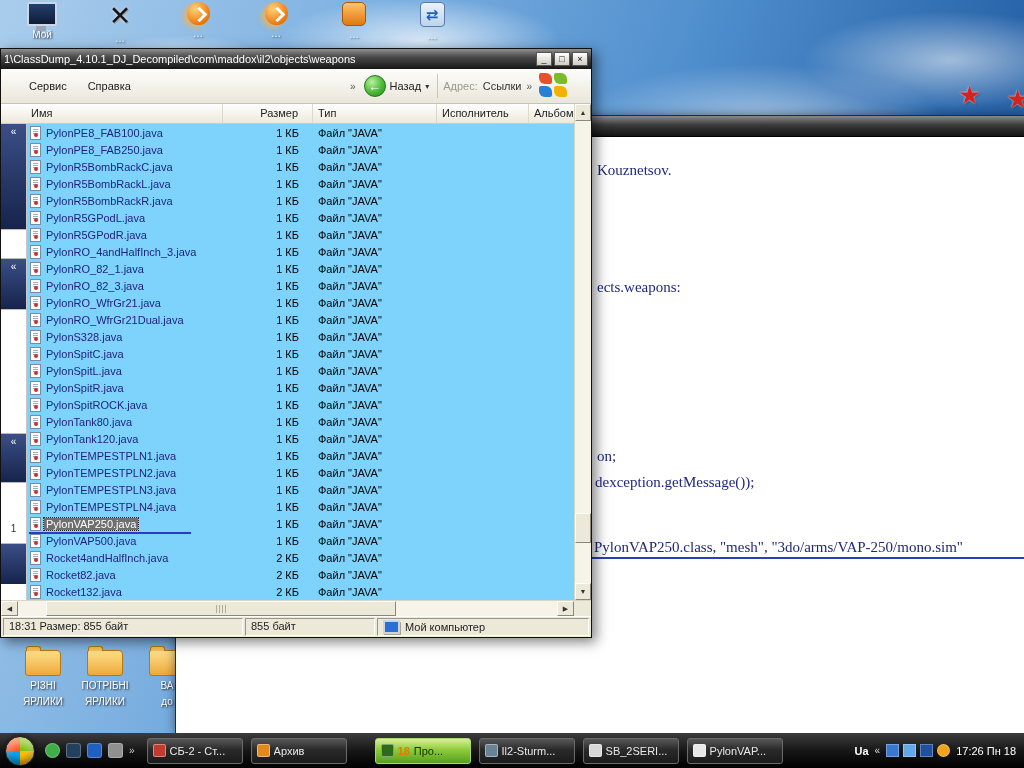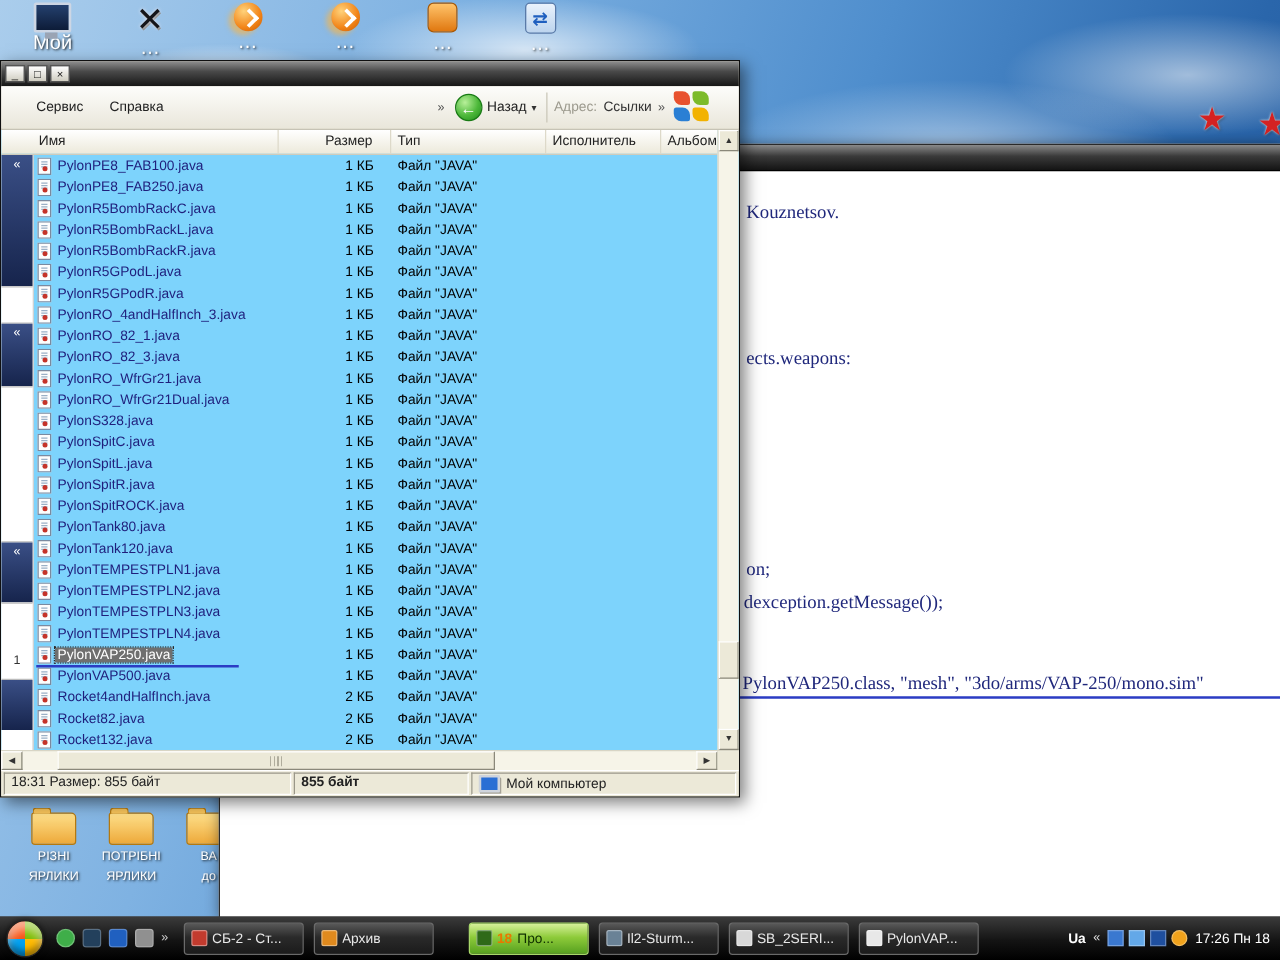--- a/index.html
+++ b/index.html
@@ -11,21 +11,21 @@
     radial-gradient(140px 50px at 180px 70px, rgba(255,255,255,.85), rgba(255,255,255,0) 70%),
     radial-gradient(200px 60px at 420px 40px, rgba(255,255,255,.7), transparent 70%),
     radial-gradient(260px 80px at 760px 120px, rgba(255,255,255,.5), transparent 70%),
     radial-gradient(210px 70px at 950px 60px, rgba(255,255,255,.55), transparent 70%),
     radial-gradient(320px 100px at 620px 700px, rgba(255,255,255,.3), transparent 70%);}
 
   
   .top-icons{position:absolute;top:2px;left:10px;display:flex;gap:14px;z-index:0;}
   .dicon-wrap{width:64px;display:flex;flex-direction:column;align-items:center;gap:3px;}
   .dicon{width:30px;height:28px;display:flex;align-items:center;justify-content:center;}
-  .dlabel{color:#fff;font-size:16px;text-align:right;line-height:12px;text-shadow:1px 1px 2px rgba(0,0,0,.85);min-height:10px;}
+  .dlabel{color:#fff;font-size:10px;text-align:right;line-height:12px;text-shadow:1px 1px 2px rgba(0,0,0,.85);min-height:10px;}
   .dicon.monitor{width:26px;height:20px;background:linear-gradient(#24406e,#0d1c38);border:2px solid #cdd6e4;border-radius:2px;position:relative;}
   .dicon.monitor::after{content:"";position:absolute;left:7px;bottom:-7px;width:10px;height:5px;background:#9aa4b4;}
   .dicon.xapp::before{content:"✕";font-size:27px;font-weight:bold;color:#15151a;text-shadow:0 0 3px #e8e8f2,1px 1px 0 #888;}
   .dicon.comet{width:23px;height:23px;border-radius:50%;background:radial-gradient(circle at 35% 30%,#ffd27a,#f28418 60%,#c85a00);box-shadow:-4px 3px 4px rgba(255,180,60,.6);position:relative;}
   .dicon.comet::after{content:"";position:absolute;left:7px;top:7px;width:8px;height:8px;border-right:3px solid #fff;border-top:3px solid #fff;transform:rotate(45deg);}
   .dicon.orange-app{width:22px;height:22px;border-radius:5px;background:linear-gradient(#ffc36a,#e07810);border:1px solid #a85a08;}
   .dicon.sync{width:23px;height:23px;border-radius:4px;background:linear-gradient(#eaf2fc,#bcd4ee);border:1px solid #5a7aa8;color:#1f5fbf;font-weight:bold;}
   .dicon.sync::before{content:"⇄";font-size:15px;}
 
   .star{position:absolute;z-index:0;color:#d42222;font-size:26px;text-shadow:0 0 2px #fff,1px 1px 2px rgba(0,0,0,.5);}
@@ -113,21 +113,21 @@
   .harrow.left::before{content:"◀";}
   .harrow.right::before{content:"▶";}
   .htrack{flex:1;position:relative;}
   .hthumb{position:absolute;left:28px;top:0;bottom:0;width:350px;background:#ece9d8;border:1px solid;border-color:#fff #8a887a #8a887a #fff;box-sizing:border-box;display:flex;}
   .hthumb::after{content:"";margin:auto;width:11px;height:8px;background:repeating-linear-gradient(90deg,#b0ad9d 0 1px,transparent 1px 3px);}
   .hcorner{width:17px;flex:0 0 17px;background:#ece9d8;}
 
   .statusbar{flex:0 0 20px;display:flex;gap:2px;background:#ece9d8;border-top:1px solid #fff;padding:1px 2px;box-sizing:border-box;color:#222;}
   .st{border:1px solid;border-color:#9a9789 #fff #fff #9a9789;padding:1px 5px;white-space:nowrap;overflow:hidden;box-sizing:border-box;}
   .st.left{flex:1;}
-  .st.mid{width:140px;font-weight:bold;}
+  .st.mid{width:130px;}
   .st.right{width:212px;display:flex;align-items:center;gap:5px;}
   .pcicon{width:13px;height:10px;background:#2a6fd4;border:2px solid #cfd4dc;border-radius:1px;flex:0 0 13px;box-shadow:1px 2px 0 rgba(0,0,0,.3);}
 
   
   .bottom-icons{position:absolute;left:12px;top:650px;display:flex;z-index:0;}
   .desk-folder{width:62px;display:flex;flex-direction:column;align-items:center;gap:4px;}
   .folder{width:34px;height:24px;background:linear-gradient(#ffe08a,#eda93a);border:1px solid #b5790f;border-radius:2px 4px 3px 3px;position:relative;}
   .folder::before{content:"";position:absolute;left:0;top:-5px;width:15px;height:5px;background:#f7c35a;border:1px solid #b5790f;border-bottom:none;border-radius:3px 3px 0 0;box-sizing:border-box;}
   .dlabel2{color:#fff;font-size:10px;line-height:12px;text-align:center;text-shadow:1px 1px 2px rgba(0,0,0,.85);}
 
@@ -206,20 +206,21 @@
     <span>dexception.getMessage());</span>
   </div>
         <div class="code-line underlined" style="left: 418px; top: 403px;">
     <span>PylonVAP250.class, "mesh", "3do/arms/VAP-250/mono.sim"</span>
   </div>
       </div>
   </div>
 
   <div class="explorer">
     <div class="titlebar">
+      <span class="title-text">1\ClassDump_4.10.1_DJ_Decompiled\com\maddox\il2\objects\weapons</span>
       <span class="tbtn">_</span>
       <span class="tbtn">□</span>
       <span class="tbtn">×</span>
     </div>
 
     <div class="toolbar">
       <span class="menu-item">Сервис</span>
       <span class="menu-item">Справка</span>
       <span class="spring"></span>
       <span class="chev">»</span>

